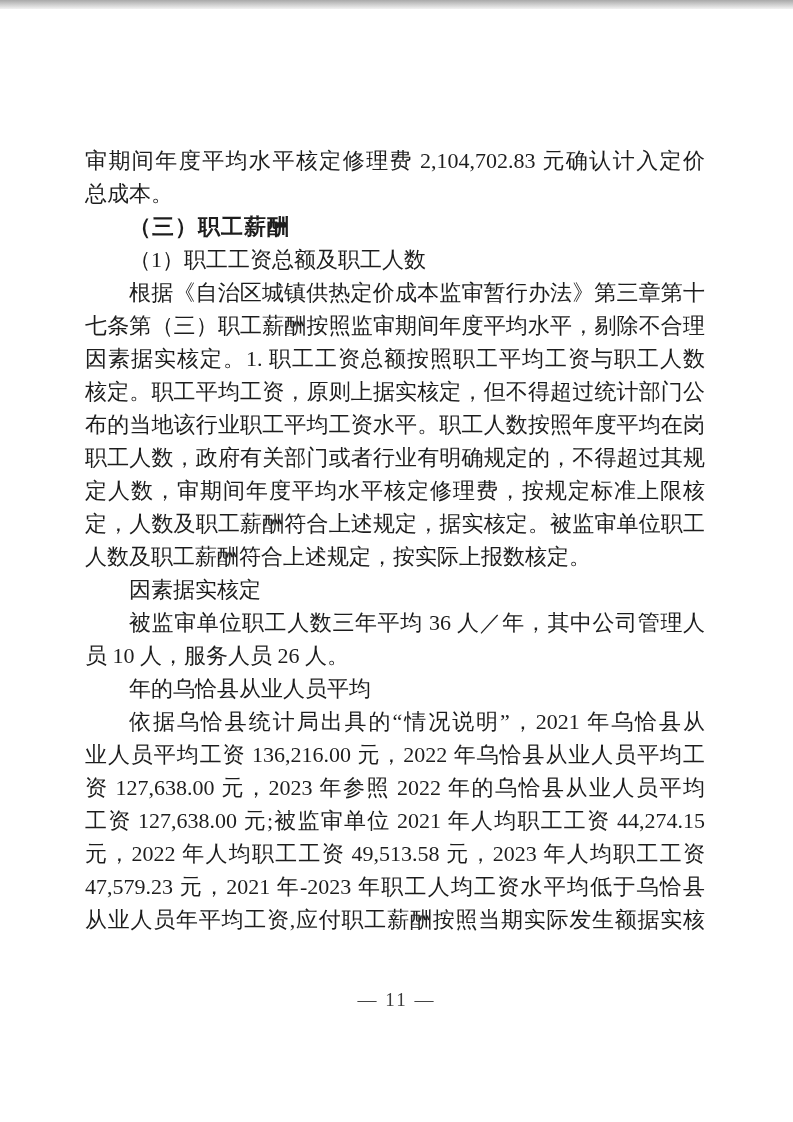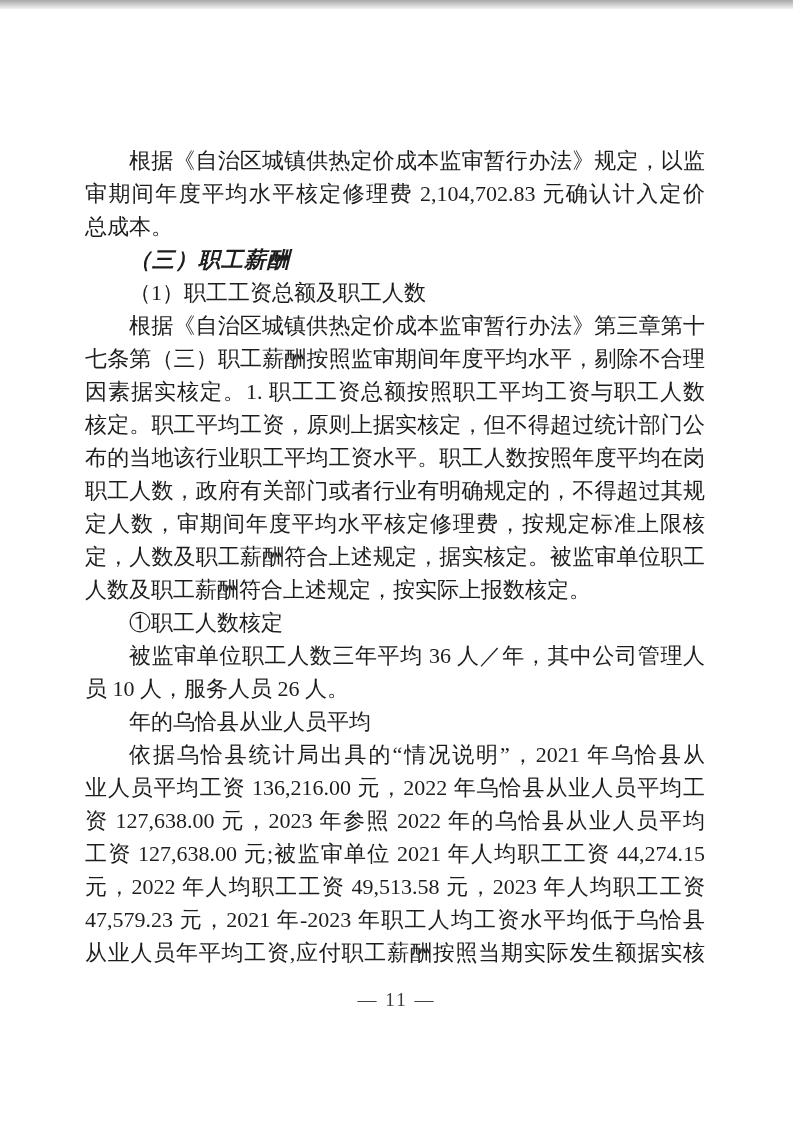--- a/index.html
+++ b/index.html
@@ -40,21 +40,20 @@
     white-space: normal;
     text-align: justify;
     text-align-last: justify;
     text-justify: inter-character;
   }
   .first { text-indent: 2em; }
   .heading {
     font-family: "Liberation Sans", "DejaVu Sans", sans-serif;
     font-weight: bold;
     letter-spacing: 1px;
-    font-style: italic;
   }
   .footer {
     position: absolute;
     top: 985px;
     left: 0;
     width: 793px;
     text-align: center;
     color: #3a3a3a;
     font-size: 19px;
     line-height: 30px;
@@ -62,39 +61,38 @@
   }
 </style>
 </head>
 <body>
 
 <div class="page">
   <div class="scan-edge"></div>
 
   <div class="content">
 
-    <div class="ln j first">根据《自治区城镇供热定价成本监审暂行办法》规定，以监</div>
     <div class="ln j">审期间年度平均水平核定修理费 2,104,702.83 元确认计入定价</div>
     <div class="ln">总成本。</div>
 
     <div class="ln first heading">（三）职工薪酬</div>
 
     <div class="ln first">（1）职工工资总额及职工人数</div>
 
     <div class="ln j first">根据《自治区城镇供热定价成本监审暂行办法》第三章第十</div>
     <div class="ln j">七条第（三）职工薪酬按照监审期间年度平均水平，剔除不合理</div>
     <div class="ln j">因素据实核定。1. 职工工资总额按照职工平均工资与职工人数</div>
     <div class="ln j">核定。职工平均工资，原则上据实核定，但不得超过统计部门公</div>
     <div class="ln j">布的当地该行业职工平均工资水平。职工人数按照年度平均在岗</div>
     <div class="ln j">职工人数，政府有关部门或者行业有明确规定的，不得超过其规</div>
     <div class="ln j">定人数，审期间年度平均水平核定修理费，按规定标准上限核</div>
     <div class="ln j">定，人数及职工薪酬符合上述规定，据实核定。被监审单位职工</div>
     <div class="ln">人数及职工薪酬符合上述规定，按实际上报数核定。</div>
 
-    <div class="ln first">①职工人数核定</div>
+    <div class="ln first">因素据实核定</div>
 
     <div class="ln j first">被监审单位职工人数三年平均 36 人／年，其中公司管理人</div>
     <div class="ln">员 10 人，服务人员 26 人。</div>
 
     <div class="ln first">年的乌恰县从业人员平均</div>
 
     <div class="ln j first">依据乌恰县统计局出具的“情况说明”，2021 年乌恰县从</div>
     <div class="ln j">业人员平均工资 136,216.00 元，2022 年乌恰县从业人员平均工</div>
     <div class="ln j">资 127,638.00 元，2023 年参照 2022 年的乌恰县从业人员平均</div>
     <div class="ln j">工资 127,638.00 元;被监审单位 2021 年人均职工工资 44,274.15</div>

